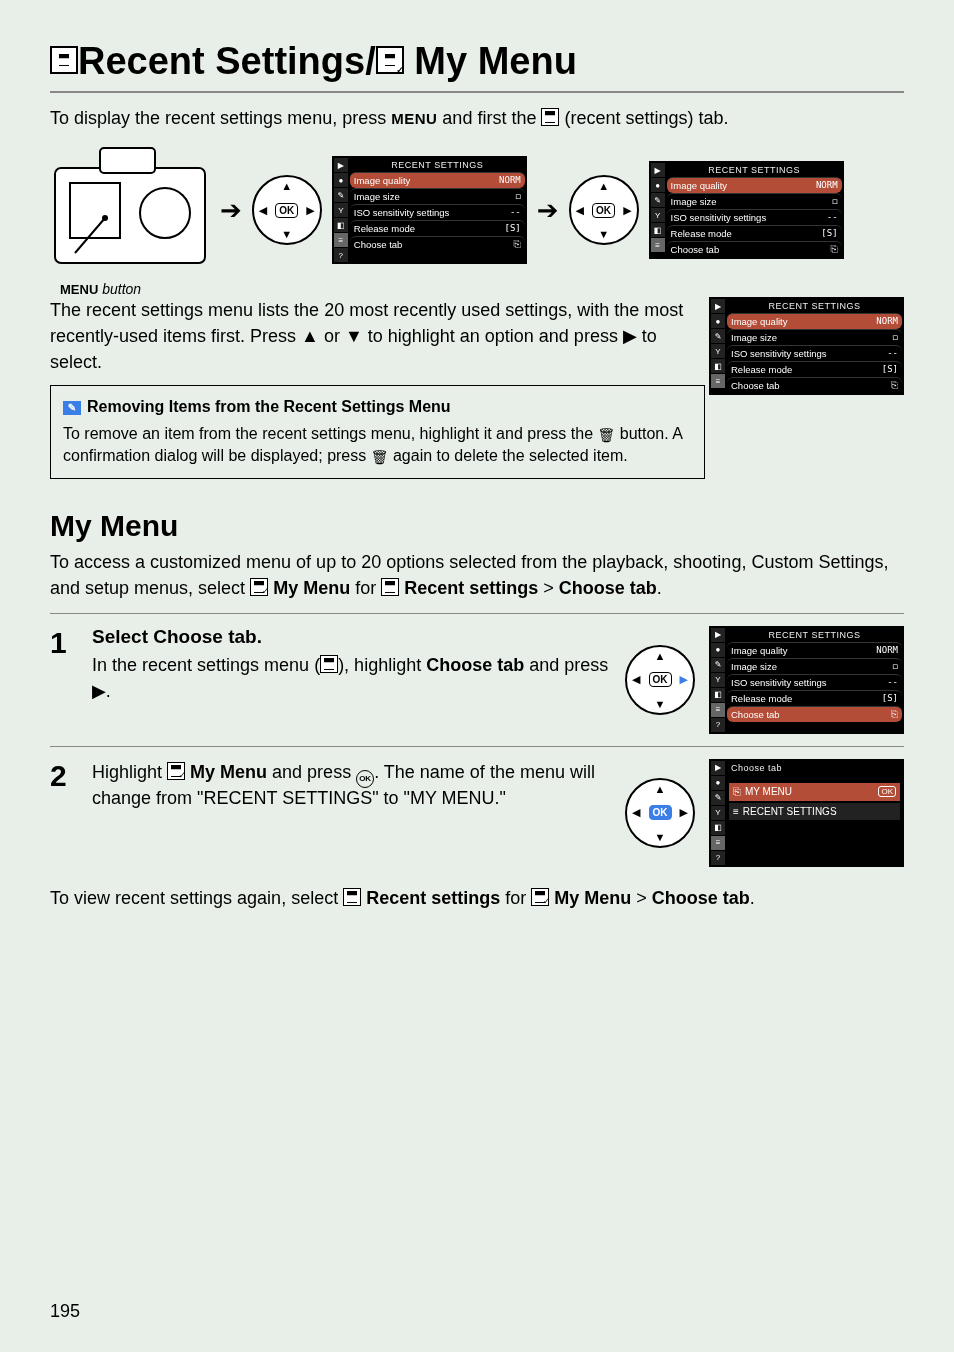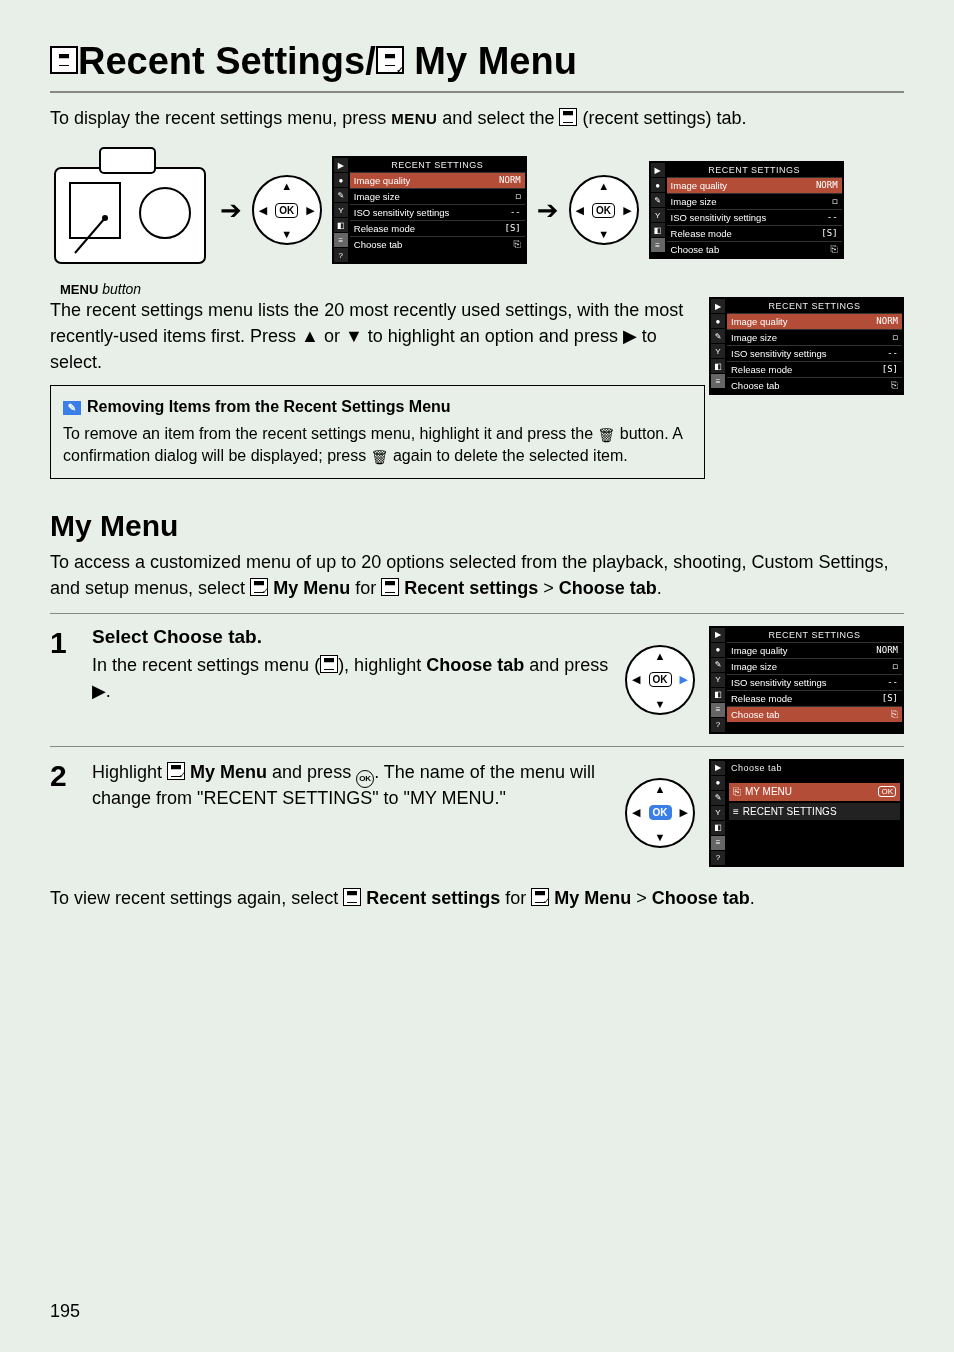--- a/index.html
+++ b/index.html
@@ -74,20 +74,21 @@
   .lcd .tabs .t.sel { background: #666; }
   .lcd .body { flex: 1; display:flex; flex-direction:column; }
   .lcd .hdr {
     font-size: 9px; text-align: center; letter-spacing: 0.5px;
     padding: 2px 0; color: #eee;
   }
   .lcd .row {
     display:flex; justify-content: space-between;
     padding: 2px 4px; font-size: 9.5px;
     border-top: 1px solid #333;
+    border-radius: 6px;
   }
   .lcd .row.sel { background: #B34D38; }
   .lcd .row .val { font-family: monospace; font-size: 9px; }
   .lcd .choose-body { padding: 6px 2px 2px 2px; flex:1; }
   .lcd .opt {
     display:flex; align-items:center; gap:4px;
     padding: 3px 4px; font-size: 10px; margin: 2px 0;
     background: #222;
   }
   .lcd .opt.sel { background: #B34D38; }
@@ -146,21 +147,21 @@
 <h1 class="page-title">
   <span class="inline-icon lines" style="width:28px;height:28px;border-width:2.5px;"></span>
   <span>Recent Settings/</span>
   <span class="inline-icon lines mymenu" style="width:28px;height:28px;border-width:2.5px;"></span>
   <span>&nbsp;</span>
   <span>My Menu</span>
 </h1>
 <hr class="title-rule">
 
 <p class="body-text intro">
-  <span>To display the recent settings menu, press </span><span class="menu-btn">MENU</span><span> and select the </span><span class="inline-icon lines"></span><span> (recent settings) tab.</span>
+  <span>To display the recent settings menu, press </span><span class="menu-btn">MENU</span><span> and first the </span><span class="inline-icon lines"></span><span> (recent settings) tab.</span>
 </p>
 
 <div class="diagram-row">
   <div>
     <svg width="160" height="130" viewBox="0 0 160 130">
       <rect x="5" y="25" width="150" height="95" rx="6" fill="#fff" stroke="#000" stroke-width="2"></rect>
       <rect x="50" y="5" width="55" height="25" rx="4" fill="#fff" stroke="#000" stroke-width="2"></rect>
       <rect x="20" y="40" width="50" height="55" fill="none" stroke="#000" stroke-width="2"></rect>
       <circle cx="115" cy="70" r="25" fill="none" stroke="#000" stroke-width="2"></circle>
       <line x1="25" y1="110" x2="55" y2="75" stroke="#000" stroke-width="2"></line>

